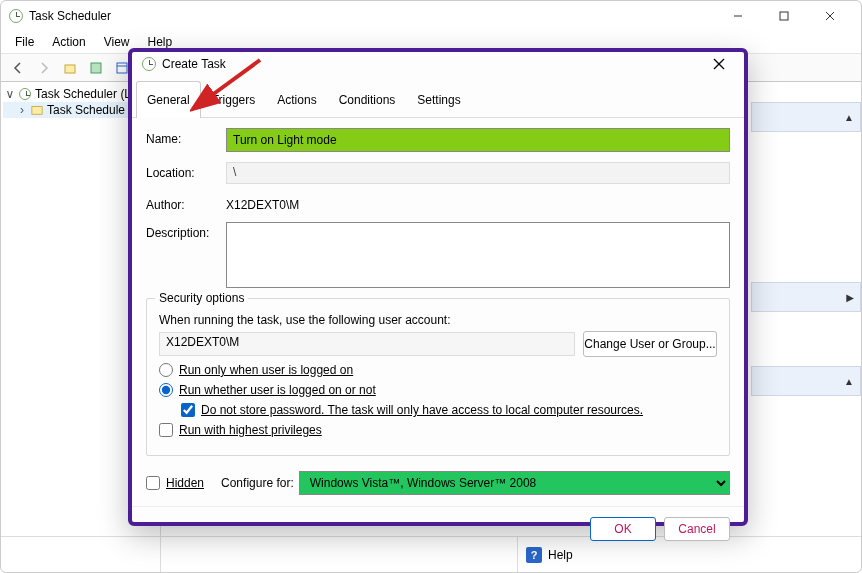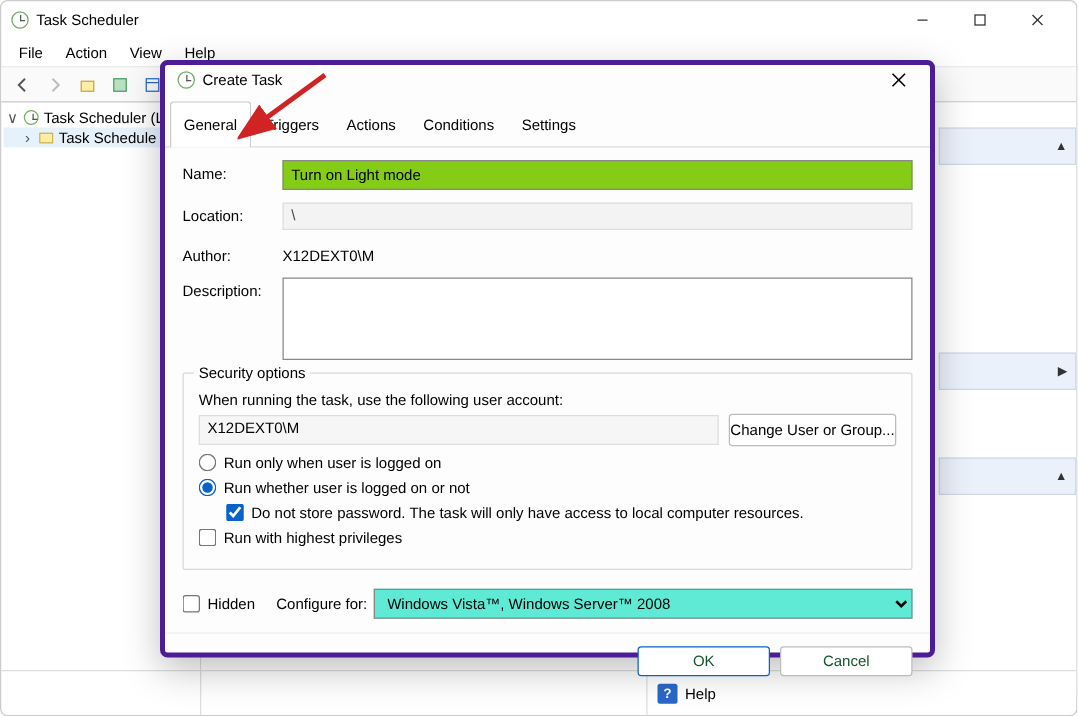--- a/index.html
+++ b/index.html
@@ -51,30 +51,30 @@
 .readonly { flex:1; height:22px; background:#f3f3f3; border:1px solid #ddd; padding:2px 6px; color:#444;}
 .desc { flex:1; height:66px; border:1px solid #888; background:#fff; resize:none; padding:4px 6px;}
 
 .fieldset { border:1px solid #d8d8d8; border-radius:2px; padding:10px 12px 12px; position:relative;}
 .fieldset .legend { position:absolute; top:-8px; left:8px; background:#fdfdfd; padding:0 4px; font-size:12px;}
 .secline { margin:4px 0; }
 .userrow { display:flex; gap:8px; align-items:center;}
 .userfield { flex:1; height:24px; border:1px solid #ddd; background:#f6f6f6; padding:2px 6px;}
 .chgbtn { width:134px; height:26px; border:1px solid #bcbcbc; background:#fff; border-radius:3px;}
 
-.radio, .check { display:flex; align-items:flex-start; gap:6px; margin:6px 0;}
+.radio, .check { display:flex; align-items:flex-start; gap:6px; margin:6px 0;text-decoration:underline;}
 .radio input[type=radio], .check input[type=checkbox]{ width:14px; height:14px; accent-color:#0a63c9;}
 .subcheck { margin-left:22px;}
 
 .bottomrow { display:flex; align-items:center; gap:5px; padding-top:4px;}
 .cfg-label { margin-left:12px;}
-.select { flex:1; height:24px; border:1px solid #888; background:#5eead4; padding:0 6px; }
+.select { flex:1; height:24px; border:1px solid #888; background:#22c55e; padding:0 6px; }
 
 .dlg-footer { display:flex; justify-content:flex-end; gap:8px; padding:10px 14px; border-top:1px solid #eee;}
-.btn { width:106px; height:24px; border:1px solid #0a63c9; background:#fff; border-radius:3px; color:#14532d;}
+.btn { width:66px; height:24px; border:1px solid #0a63c9; background:#fff; border-radius:3px; color:#be185d;}
 .btn.cancel { border-color:#bcbcbc; }
 
 
 .arrow { position:absolute; left:190px; top:56px; pointer-events:none; }
 
 
 .clock { width:14px; height:14px; border:1px solid #7a6; border-radius:50%; position:relative; background:#fff;}
 .clock::before{content:"";position:absolute;left:6px;top:2px;width:1px;height:5px;background:#555;}
 .clock::after{content:"";position:absolute;left:6px;top:6px;width:4px;height:1px;background:#555;}
 

